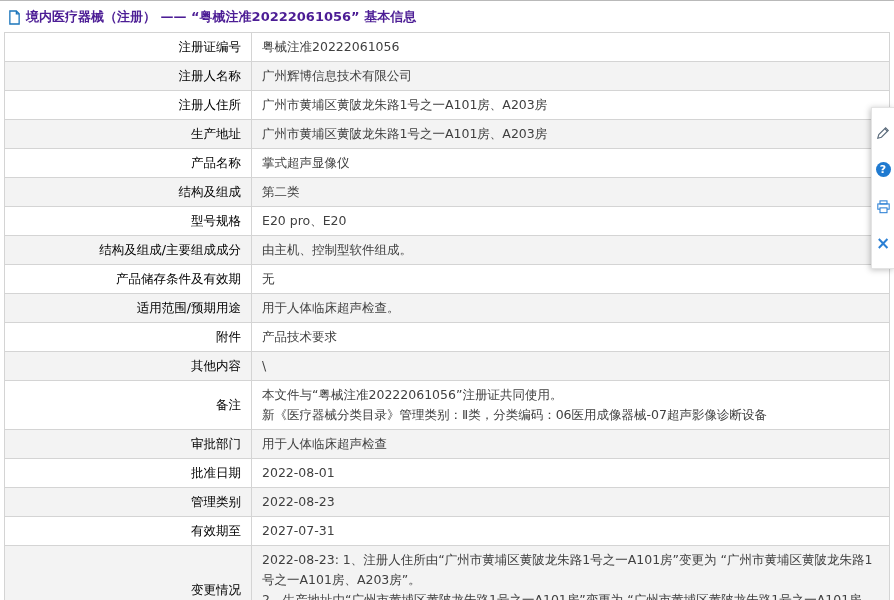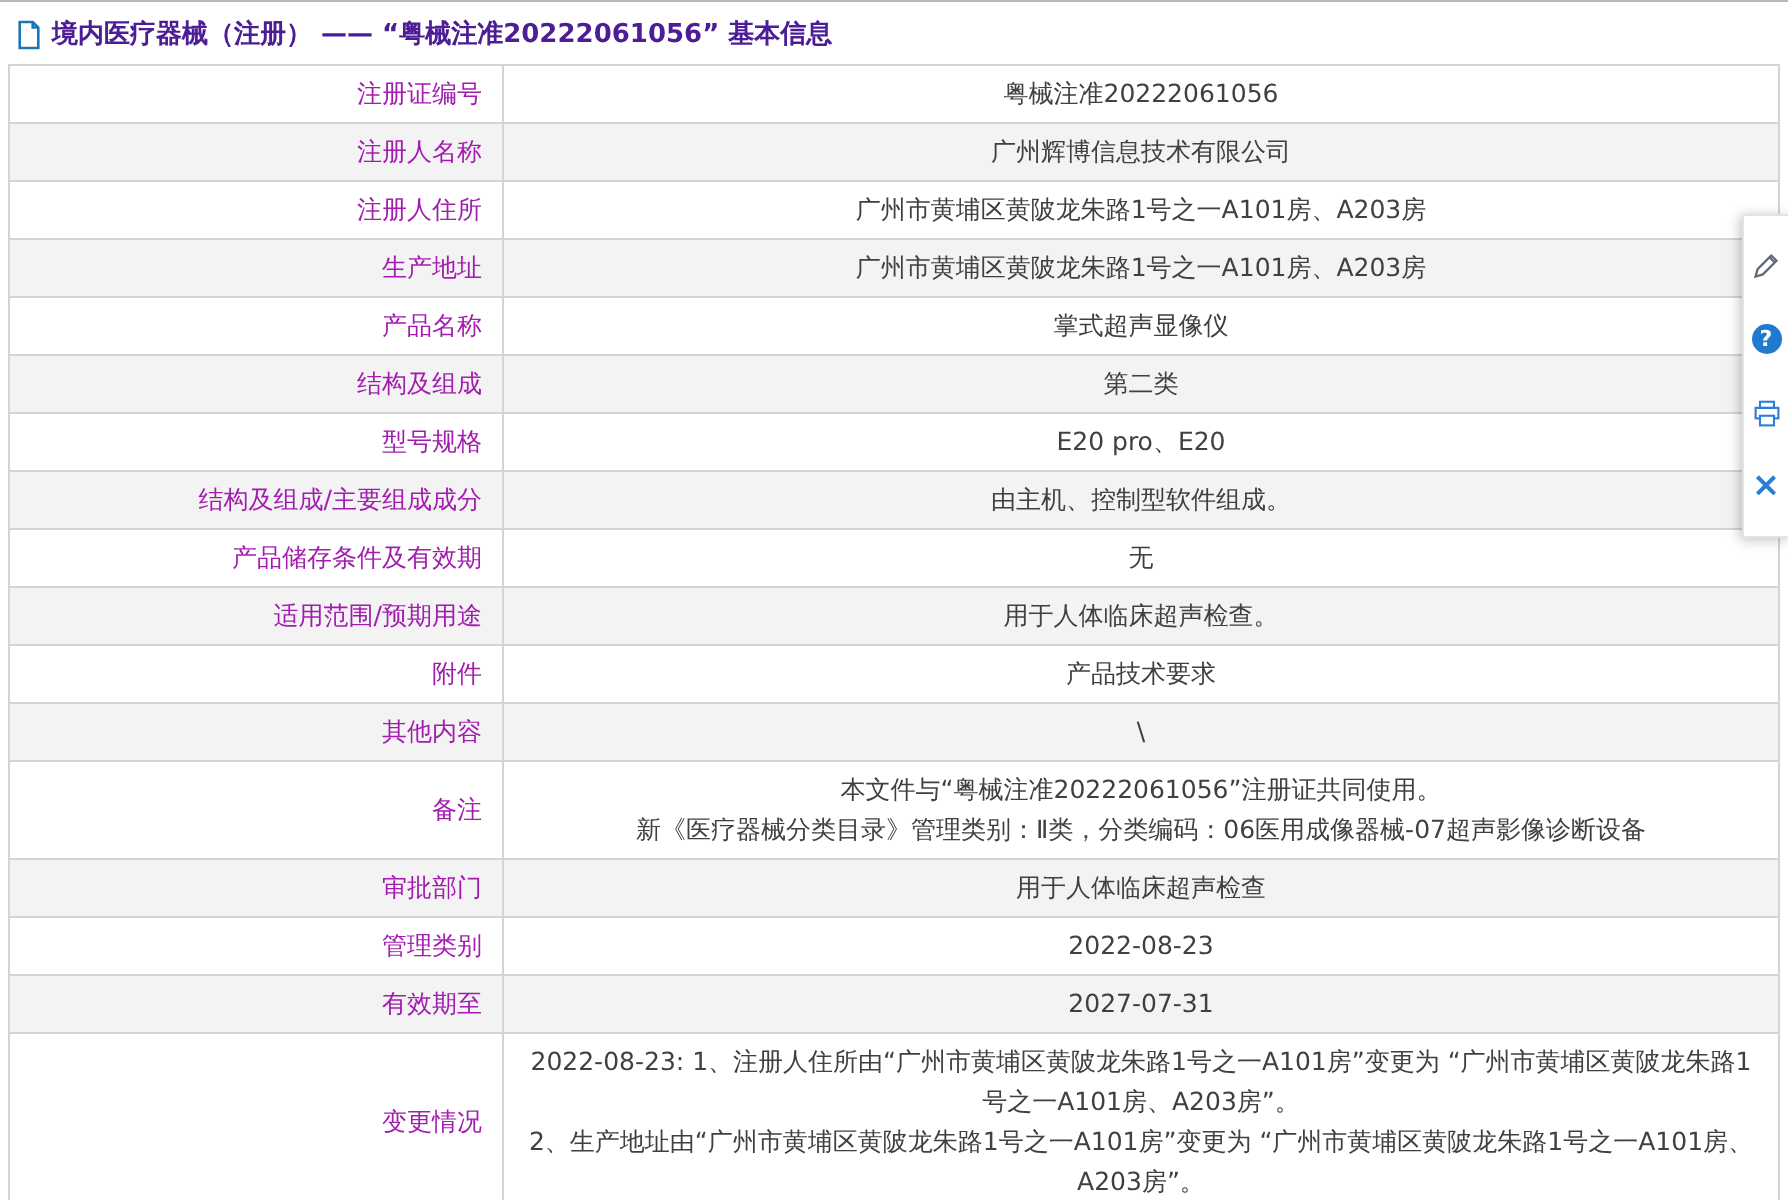--- a/index.html
+++ b/index.html
@@ -13,22 +13,22 @@
     padding:7px 8px 6px 8px;color:#4c1d95;font-size:13px;font-weight:bold;
   }
   .doc-icon{display:inline-flex;flex:0 0 auto}
   table.info{
     border-collapse:collapse;width:886px;margin:0 4px;table-layout:fixed;
     font-size:12.5px;color:#404040;
   }
   table.info td{
     border:1px solid #d4d4d4;padding:4px 10px;line-height:1.6;vertical-align:middle;
   }
-  td.lbl{width:226px;text-align:right;padding-right:14px;color:#a21caf}
-  td.val{text-align:center;white-space:pre-line;word-break:break-all}
+  td.lbl{width:226px;text-align:right;padding-right:14px;color:#000000}
+  td.val{text-align:left;white-space:pre-line;word-break:break-all}
   tr.row:nth-child(even){background:#f3f3f3}
 
   .float-toolbar{
     position:absolute;right:0;top:106px;width:22px;
     background:#ffffff;border:1px solid #e3e3e3;border-right:none;
     box-shadow:-1px 1px 6px rgba(0,0,0,.25);
     display:flex;flex-direction:column;align-items:center;
     padding:6px 0;z-index:5;
   }
   .tool-item{
@@ -107,20 +107,24 @@
     <tr class="row">
       <td class="lbl">备注</td>
       <td class="val">本文件与“粤械注准20222061056”注册证共同使用。
 新《医疗器械分类目录》管理类别：Ⅱ类，分类编码：06医用成像器械-07超声影像诊断设备</td>
     </tr>
     <tr class="row">
       <td class="lbl">审批部门</td>
       <td class="val">用于人体临床超声检查</td>
     </tr>
     <tr class="row">
+      <td class="lbl">批准日期</td>
+      <td class="val">2022-08-01</td>
+    </tr>
+    <tr class="row">
       <td class="lbl">管理类别</td>
       <td class="val">2022-08-23</td>
     </tr>
     <tr class="row">
       <td class="lbl">有效期至</td>
       <td class="val">2027-07-31</td>
     </tr>
     <tr class="row">
       <td class="lbl">变更情况</td>
       <td class="val">2022-08-23: 1、注册人住所由“广州市黄埔区黄陂龙朱路1号之一A101房”变更为 “广州市黄埔区黄陂龙朱路1号之一A101房、A203房”。

